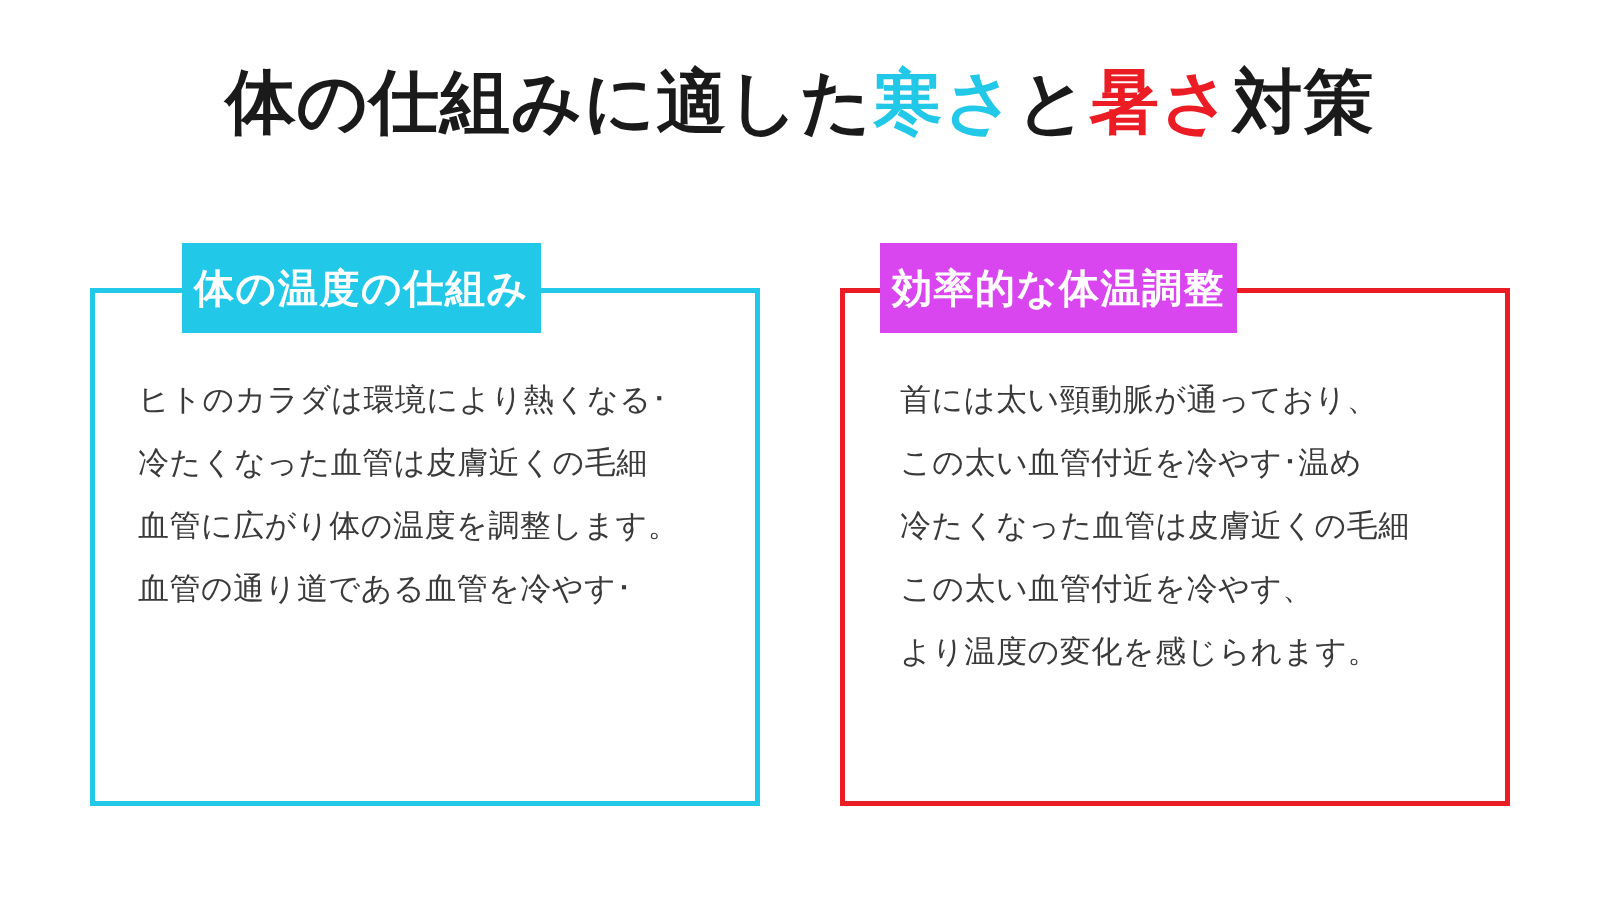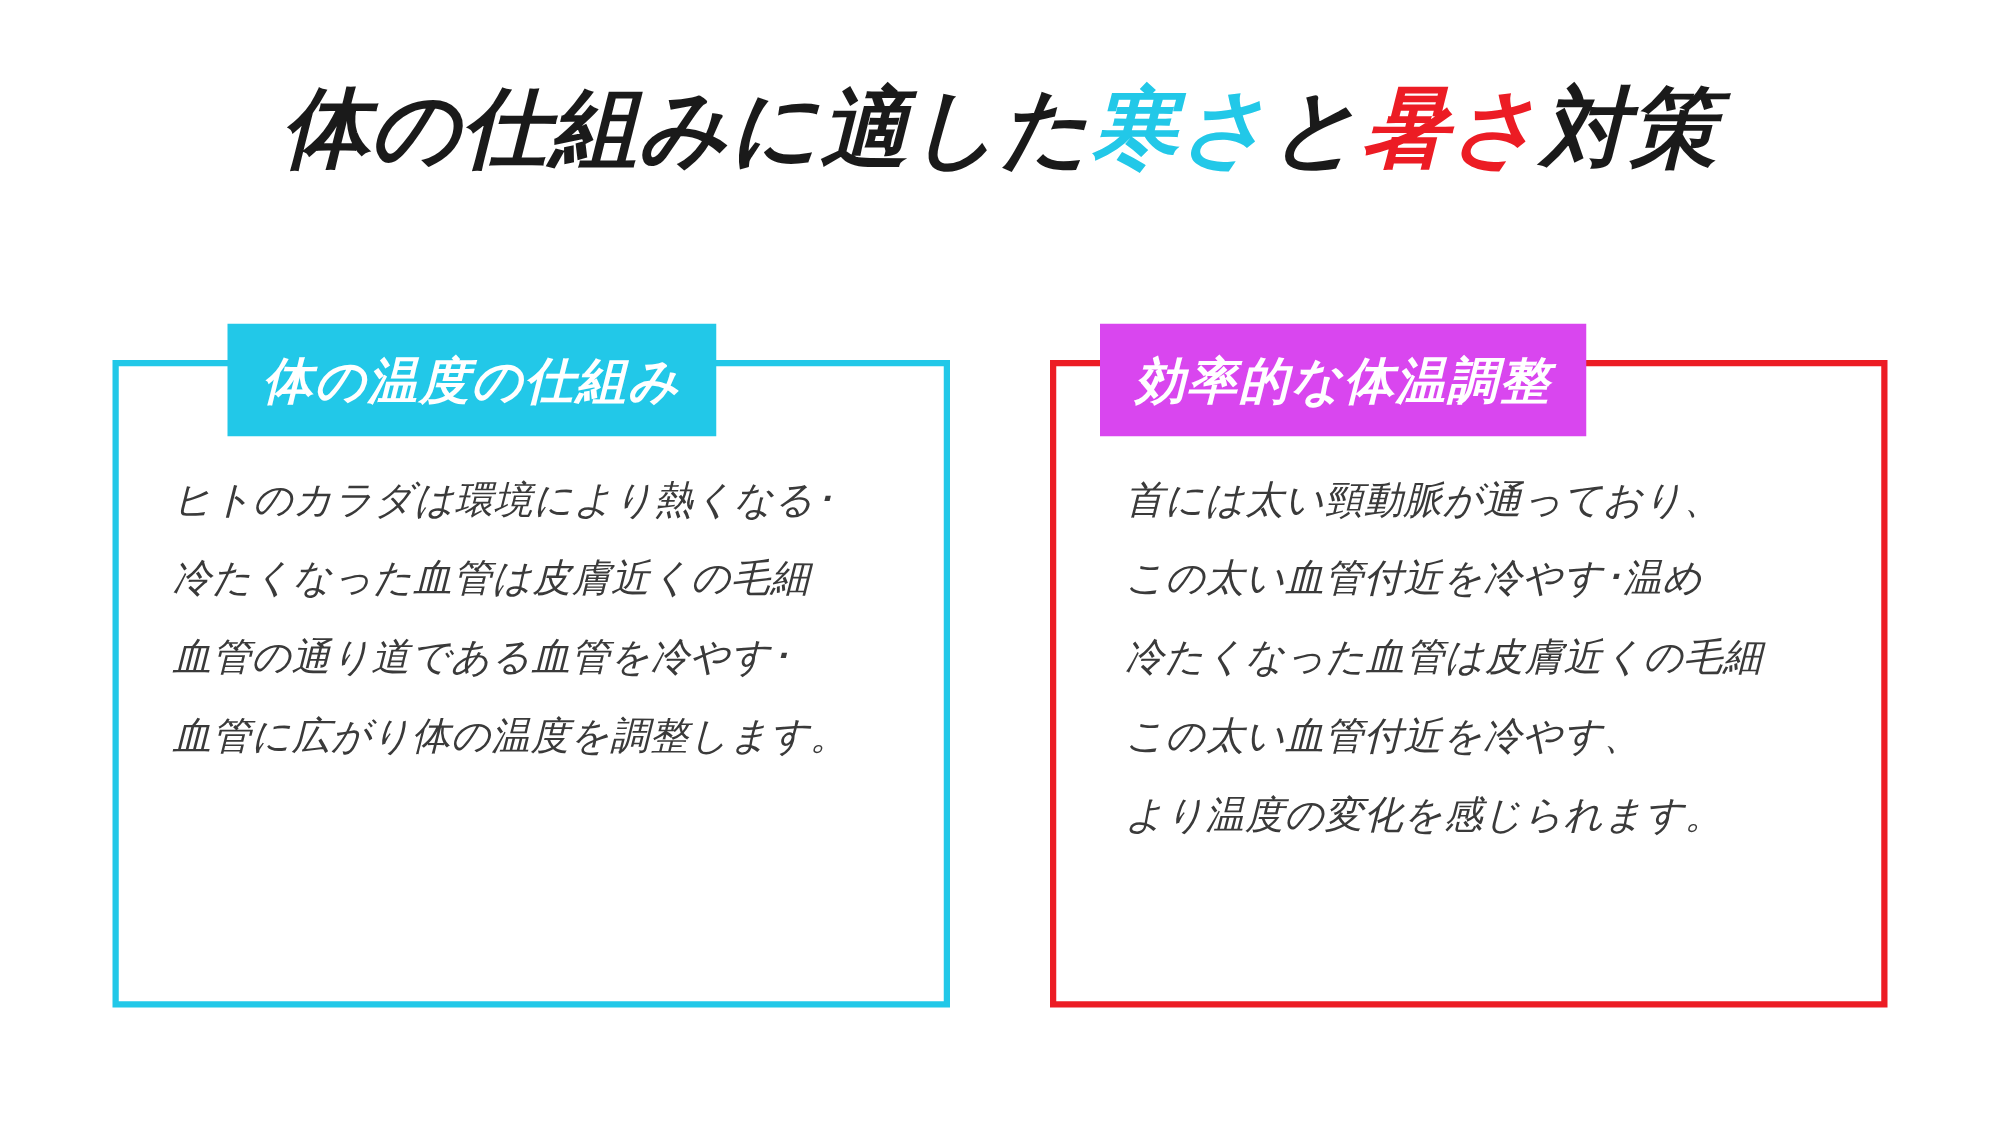--- a/index.html
+++ b/index.html
@@ -1,15 +1,15 @@
 <!DOCTYPE html>
 <html><head>
 <meta charset="utf-8">
 <style>
-  * { box-sizing: border-box; margin: 0; padding: 0; font-style: italic; }
+  * { box-sizing: border-box; margin: 0; padding: 0; }
   html, body {
     width: 1600px;
     height: 900px;
     background: #ffffff;
     font-family: "Liberation Sans", sans-serif;
     overflow: hidden;
   }
   .page {
     position: relative;
     width: 1600px;
@@ -54,24 +54,24 @@
     left: 0;
     width: 670px;
     height: 518px;
     border: 5px solid #22c8e8;
     background: #ffffff;
   }
   .panel.hot-panel .panel-box { border-color: #ec1c24; }
 
   .panel-heading {
     position: absolute;
-    top: 16px;
+    top: 0;
     left: 92px;
     height: 90px;
-    padding: 0 28px;
+    padding: 0 12px;
     background: #22c8e8;
     color: #ffffff;
     font-size: 40px;
     font-weight: bold;
     letter-spacing: 1.5px;
     display: flex;
     align-items: center;
     justify-content: center;
     white-space: nowrap;
     z-index: 3;
@@ -108,22 +108,22 @@
   </h1>
 
   <div class="panels">
 
     <div class="panel cold-panel">
       <div class="panel-box"></div>
       <div class="panel-heading">体の温度の仕組み</div>
       <div class="panel-body">
         <div class="line">ヒトのカラダは環境により熱くなる･</div>
         <div class="line">冷たくなった血管は皮膚近くの毛細</div>
+        <div class="line">血管に広がり体の温度を調整します。</div>
         <div class="line">血管の通り道である血管を冷やす･</div>
-        <div class="line">血管に広がり体の温度を調整します。</div>
       </div>
     </div>
 
     <div class="panel hot-panel">
       <div class="panel-box"></div>
       <div class="panel-heading">効率的な体温調整</div>
       <div class="panel-body">
         <div class="line">首には太い頸動脈が通っており、</div>
         <div class="line">この太い血管付近を冷やす･温め</div>
         <div class="line">冷たくなった血管は皮膚近くの毛細</div>

